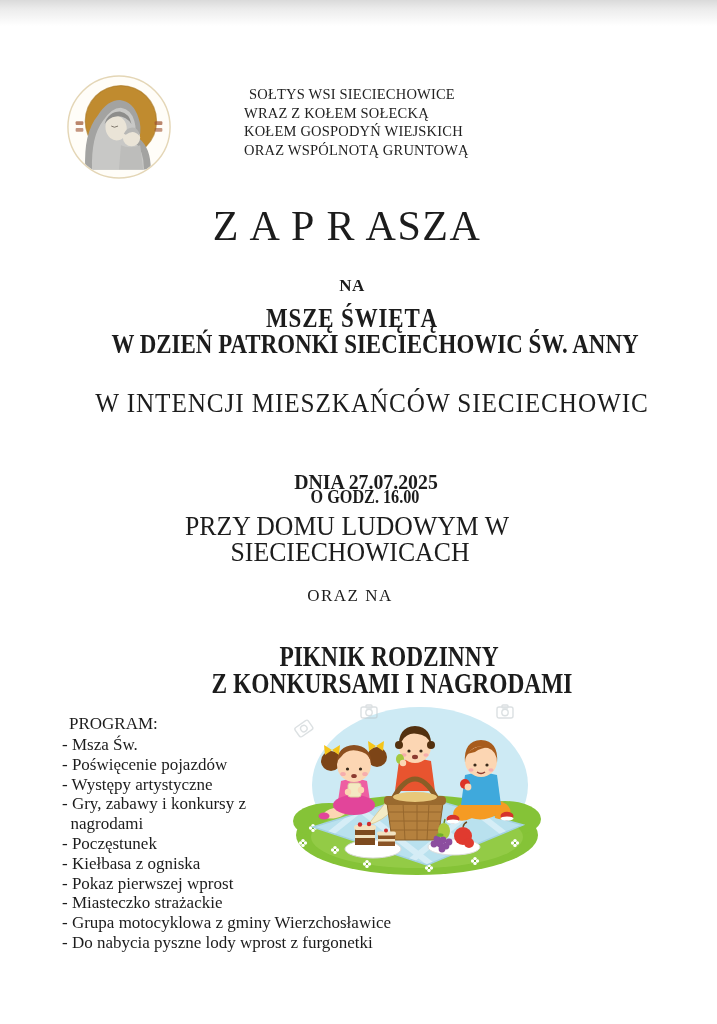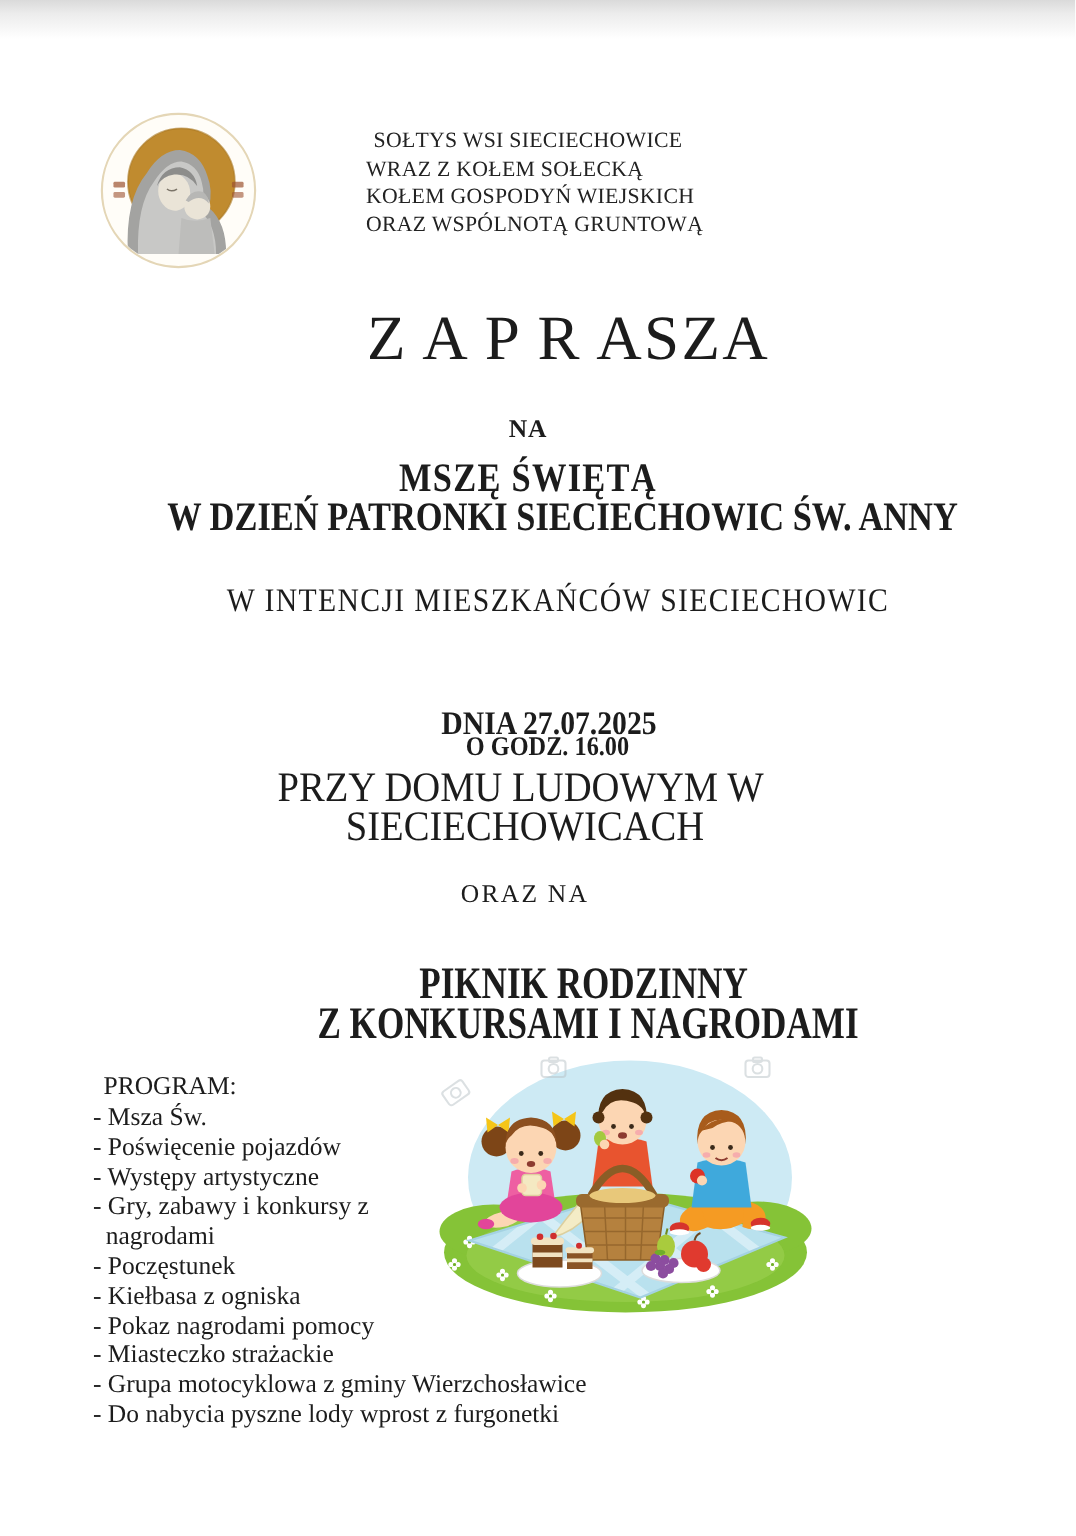--- a/index.html
+++ b/index.html
@@ -20,27 +20,27 @@
     position:absolute;left:244px;top:85px;
     font-size:14.5px;line-height:18.6px;letter-spacing:.2px;
     color:#222;
   }
   .org-lines div:first-child{text-indent:5px;}
   .cline{
     position:absolute;transform:translateX(-50%);
     white-space:nowrap;line-height:1.05;color:#1c1c1c;
   }
   .squeeze{display:inline-block;transform-origin:50% 50%;}
-  .t-zaprasza{left:347px;top:204px;font-size:42px;letter-spacing:1.5px;margin-left:32px;}
+  .t-zaprasza{left:347px;top:204px;font-size:42px;letter-spacing:1.5px;}
   .t-na{left:352px;top:277px;font-size:17px;font-weight:bold;letter-spacing:.5px;}
   .t-msze{left:352px;top:304px;font-size:27px;font-weight:bold;}
   .t-msze .squeeze{transform:scaleX(.85);letter-spacing:1px;}
   .t-dzien{left:375px;top:330px;font-size:27px;font-weight:bold;}
   .t-dzien .squeeze{transform:scaleX(.85);}
-  .t-intencja{left:372px;top:388px;font-size:22px;}
+  .t-intencja{left:372px;top:388px;font-size:28px;}
   .t-intencja .squeeze{transform:scaleX(.9);letter-spacing:1px;}
   .t-dnia{left:366px;top:435px;font-size:22px;font-weight:bold;margin-top:35px;}
   .t-dnia .squeeze{transform:scaleX(.9);}
   .t-godz{left:365px;top:462px;font-size:18px;font-weight:bold;margin-top:26px;}
   .t-godz .squeeze{transform:scaleX(.9);}
   .t-przy{left:347px;top:511px;font-size:28px;}
   .t-przy .squeeze{transform:scaleX(.92);}
   .t-siec{left:350px;top:537px;font-size:28px;}
   .t-siec .squeeze{transform:scaleX(.92);}
   .t-orazna{left:350px;top:587px;font-size:17px;letter-spacing:1.5px;}
@@ -116,21 +116,21 @@
 
   <div class="program-heading">PROGRAM:</div>
   <ul class="program-list">
     <li>- Msza Św.</li>
     <li>- Poświęcenie pojazdów</li>
     <li>- Występy artystyczne</li>
     <li>- Gry, zabawy i konkursy z
   nagrodami</li>
     <li>- Poczęstunek</li>
     <li>- Kiełbasa z ogniska</li>
-    <li>- Pokaz nagrodami pomocy</li>
+    <li>- Pokaz pierwszej wprost</li>
     <li>- Miasteczko strażackie</li>
     <li>- Grupa motocyklowa z gminy Wierzchosławice</li>
     <li>- Do nabycia pyszne lody wprost z furgonetki</li>
   </ul>
 
   <div class="illustration-wrap">
     <svg width="252" height="180" viewBox="0 0 252 180">
 
       <ellipse cx="129" cy="88" rx="108" ry="78" fill="#cdeaf4"></ellipse>
 

